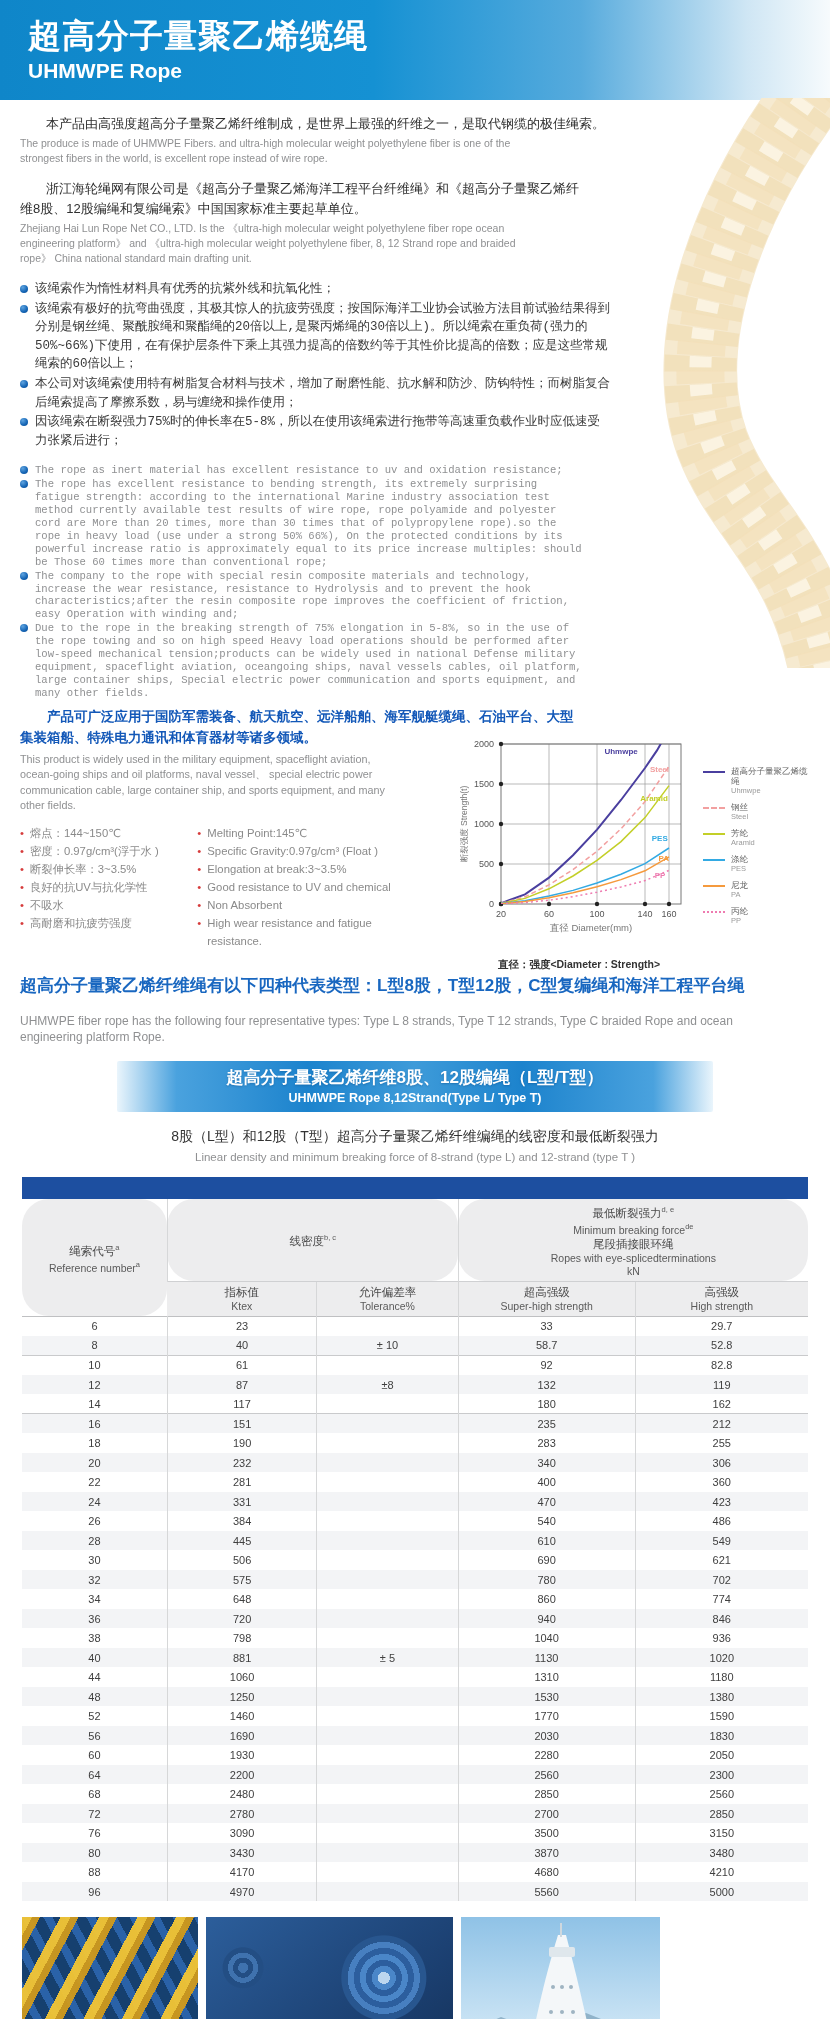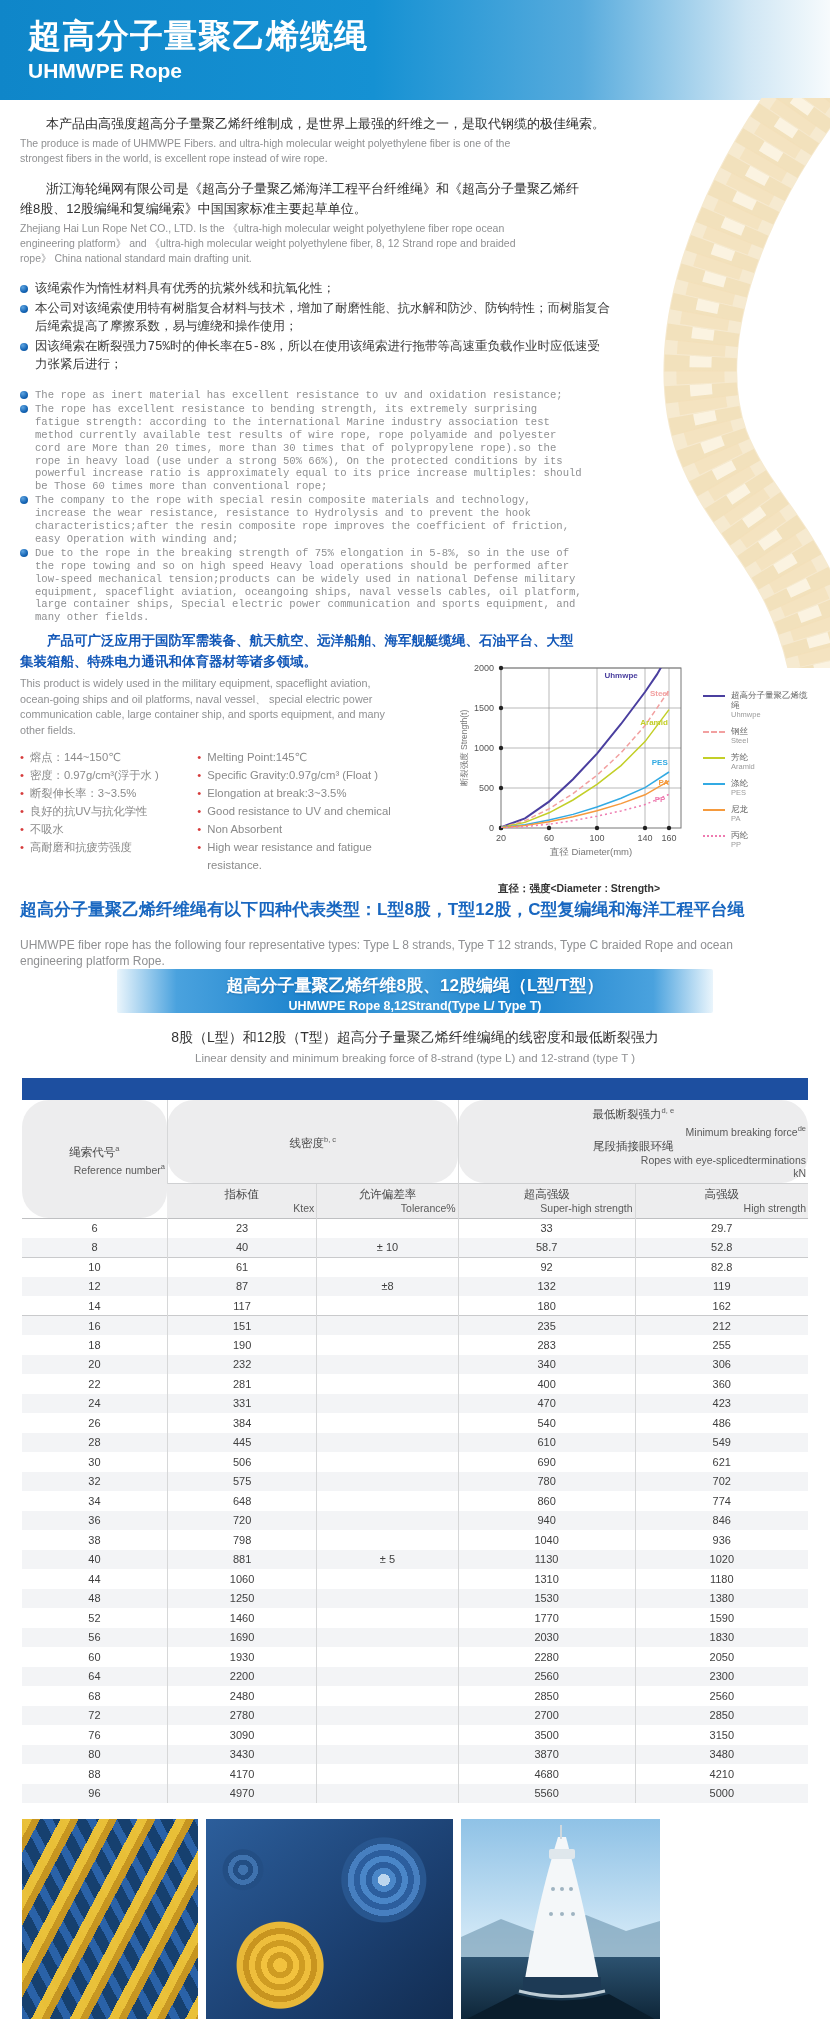--- a/index.html
+++ b/index.html
@@ -49,37 +49,37 @@
   .lg-line { width:22px; margin-top:5px; margin-right:6px; flex:0 0 22px; }
   .lg-cn { font-size:8.5px; color:#666; line-height:10px; }
   .lg-en { font-size:7.5px; color:#9a9a9a; line-height:9px; }
 
   
   .types { margin-top:10px; }
   .types .tcn { color:#1967c0; font-weight:bold; font-size:17px; line-height:24px; }
   .types .ten { font-size:12px; line-height:16px; margin-top:15px; width:720px; }
 
   
-  .banner { width:596px; margin:0 auto 0 auto; height:44px; text-align:center; padding-top:5px; border-radius:2px;
+  .banner { width:596px; margin:16px auto 0 auto; height:51px; text-align:center; padding-top:5px; border-radius:2px;
     background:linear-gradient(90deg,#eaf5fc 0%,#4aa2de 10%,#1c83cd 32%,#3e9bd9 50%,#1c83cd 68%,#4aa2de 90%,#eaf5fc 100%); }
   .banner .bcn { color:#fff; font-weight:bold; font-size:17px; line-height:24px; text-shadow:0 1px 2px rgba(0,60,120,.35); }
   .banner .ben { color:#fff; font-weight:bold; font-size:12.5px; line-height:17px; }
 
   .tsub { text-align:center; margin-top:14px; }
   .tsub .scn { font-size:14px; color:#333; line-height:20px; }
   .tsub .sen { font-size:11.5px; color:#8f9092; line-height:16px; margin-top:3px; }
 
   
   .tblwrap { margin:12px 22px 0 22px; }
   .navyband { height:22px; background:#1d4fa0; }
   table { width:100%; border-collapse:collapse; table-layout:fixed; }
   col.c1{width:18.5%} col.c2{width:19%} col.c3{width:18%} col.c4{width:22.5%} col.c5{width:22%}
   thead th { background:#ededee; font-weight:normal; vertical-align:middle; padding:3px 2px; }
   thead .th-cn { font-size:11.5px; color:#4a4a4a; line-height:15px; }
-  thead .th-en { font-size:10.5px; color:#5a5a5a; line-height:13px;text-align:right; }
+  thead .th-en { font-size:10.5px; color:#5a5a5a; line-height:13px; }
   thead sup { font-size:7.5px; color:#5a5a5a; }
   thead tr:first-child th { height:66px;border-radius:27px; }
   thead tr:last-child th { height:28px; border-top:1px solid #cfd0d2; }
   thead tr:last-child th.nb { border-top:none; }
   th + th, td + td { border-left:1px solid #d6d7d8; }
   thead { border-bottom:1px solid #bfc0c2; }
   tbody td { text-align:center; font-size:11px; color:#3f3f3f; height:19.5px; padding:0 2px; }
   tbody tr:nth-child(even) { background:#f3f4f6; }
   tbody tr.grp td { border-top:1px solid #c9cacc; }
   td.tol { color:#3f3f3f; }
@@ -121,20 +121,21 @@
   </div>
 
   <div class="content">
     <p class="cn indent p1cn">本产品由高强度超高分子量聚乙烯纤维制成，是世界上最强的纤维之一，是取代钢缆的极佳绳索。</p>
     <p class="en p1en">The produce is made of UHMWPE Fibers. and ultra-high molecular weight polyethylene fiber is one of the strongest fibers in the world, is excellent rope instead of wire rope.</p>
     <p class="cn indent p2cn">浙江海轮绳网有限公司是《超高分子量聚乙烯海洋工程平台纤维绳》和《超高分子量聚乙烯纤维8股、12股编绳和复编绳索》中国国家标准主要起草单位。</p>
     <p class="en p2en">Zhejiang Hai Lun Rope Net CO., LTD. Is the 《ultra-high molecular weight polyethylene fiber rope ocean engineering platform》 and 《ultra-high molecular weight polyethylene fiber, 8, 12 Strand rope and  braided rope》 China national standard main drafting unit.</p>
 
     <ul class="blt blt-cn" id="bullets-cn">
         <li><span class="dot"></span><span>该绳索作为惰性材料具有优秀的抗紫外线和抗氧化性；</span></li>
+        <li><span class="dot"></span><span>该绳索有极好的抗弯曲强度，其极其惊人的抗疲劳强度；按国际海洋工业协会试验方法目前试验结果得到分别是钢丝绳、聚酰胺绳和聚酯绳的20倍以上,是聚丙烯绳的30倍以上)。所以绳索在重负荷(强力的50%~66%)下使用，在有保护层条件下乘上其强力提高的倍数约等于其性价比提高的倍数；应是这些常规绳索的60倍以上；</span></li>
         <li><span class="dot"></span><span>本公司对该绳索使用特有树脂复合材料与技术，增加了耐磨性能、抗水解和防沙、防钩特性；而树脂复合后绳索提高了摩擦系数，易与缠绕和操作使用；</span></li>
         <li><span class="dot"></span><span>因该绳索在断裂强力75%时的伸长率在5-8%，所以在使用该绳索进行拖带等高速重负载作业时应低速受力张紧后进行；</span></li>
       </ul>
     <ul class="blt blt-en" id="bullets-en">
         <li><span class="dot"></span><span>The rope as inert material has excellent resistance to uv and oxidation resistance;</span></li>
         <li><span class="dot"></span><span>The rope has excellent resistance to bending strength, its extremely surprising fatigue strength: according to the international Marine industry association test method currently available test results of wire rope, rope polyamide and polyester cord are More than 20 times, more than 30 times that of polypropylene rope).so the rope in heavy load (use under a strong 50% 66%), On the protected conditions by its powerful increase ratio is approximately equal to its price increase multiples: should be Those 60 times more than conventional rope;</span></li>
         <li><span class="dot"></span><span>The company to the rope with special resin composite materials and technology, increase the wear resistance, resistance to Hydrolysis and to prevent the hook characteristics;after the resin composite rope improves the coefficient of friction, easy Operation with winding and;</span></li>
         <li><span class="dot"></span><span>Due to the rope in the breaking strength of 75% elongation in 5-8%, so in the use of the rope towing and so on high speed Heavy load operations should be performed after low-speed mechanical tension;products can be widely used in national Defense military equipment, spaceflight aviation, oceangoing ships, naval vessels cables, oil platform, large container ships, Special electric power communication and sports equipment, and many other fields.</span></li>
       </ul>
 

